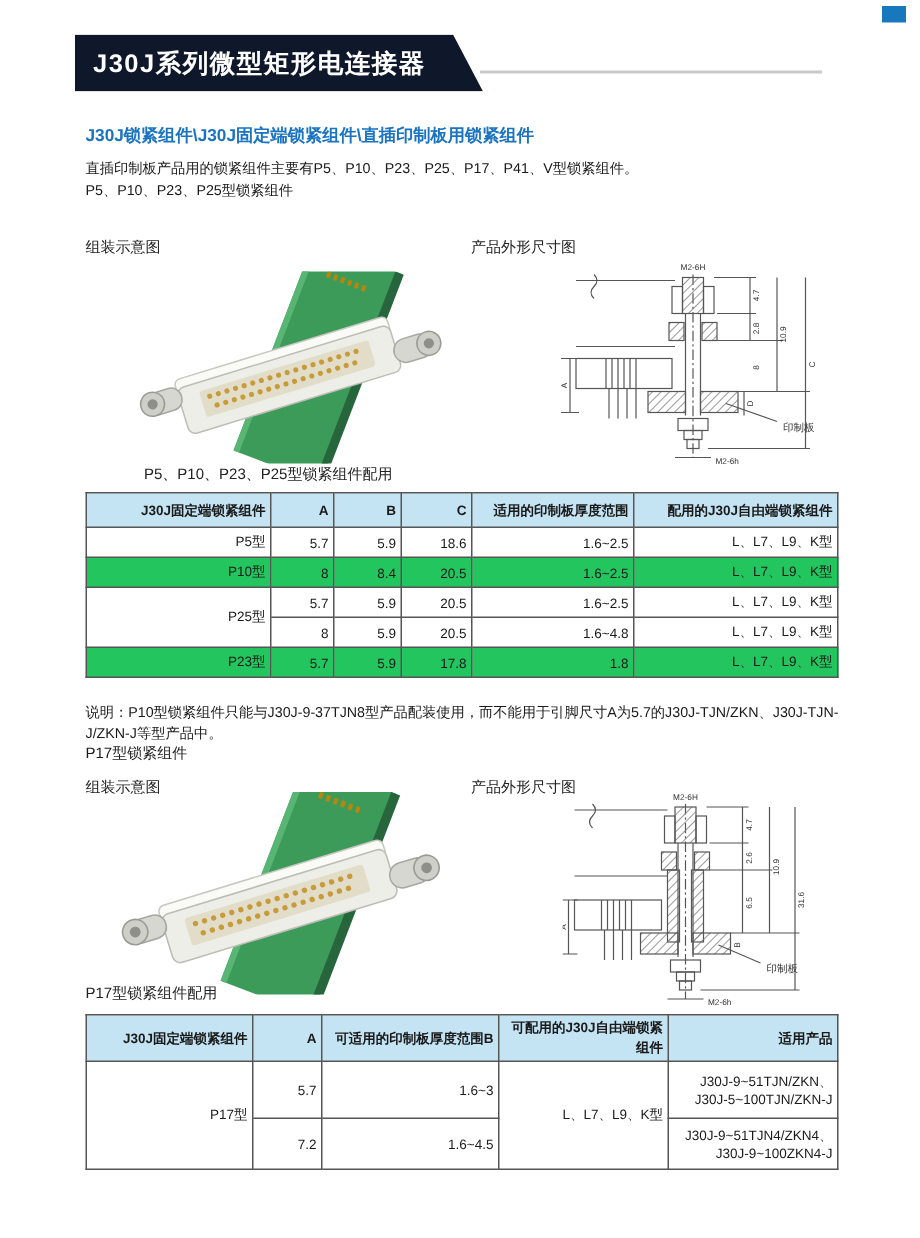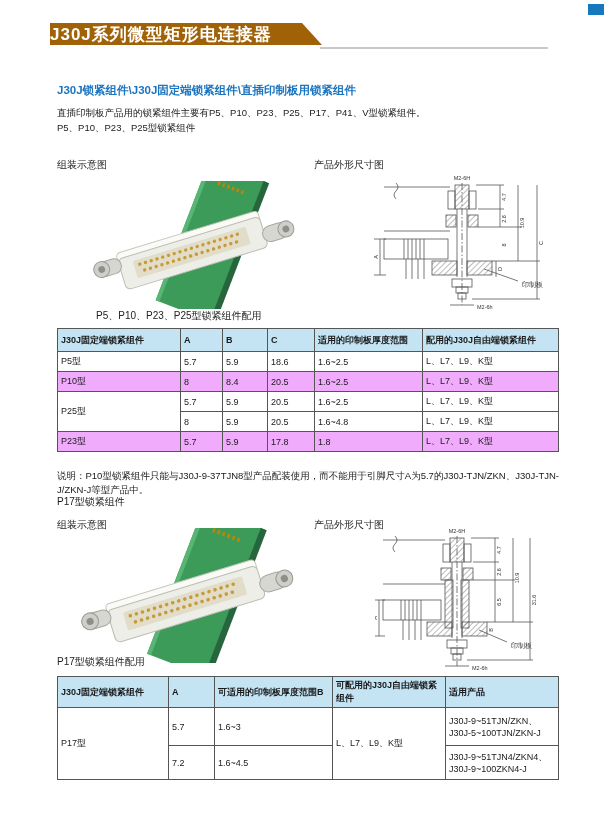--- a/index.html
+++ b/index.html
@@ -1,35 +1,35 @@
 <!DOCTYPE html>
 <html><head>
 <meta charset="utf-8">
 <style>
   html,body{margin:0;padding:0;background:#fff;}
   .page{position:relative;width:613px;height:825px;background:#fff;overflow:hidden;
         font-family:"Liberation Sans","DejaVu Sans",sans-serif;color:#1a1a1a;}
   .corner-mark{position:absolute;left:588px;top:4px;width:16px;height:11px;background:#1878be;}
-  .banner{position:absolute;left:50px;top:23px;width:272px;height:22px;background:#a16207;
+  .banner{position:absolute;left:50px;top:23px;width:272px;height:38px;background:#0f172a;
           clip-path:polygon(0 0,calc(100% - 20px) 0,100% 100%,0 100%);
-          display:flex;align-items:center;box-sizing:border-box;}
+          display:flex;align-items:center;padding-left:12px;box-sizing:border-box;}
   .banner span{color:#fff;font-size:17px;font-weight:bold;letter-spacing:1px;}
   .banner-rule{position:absolute;left:320px;top:47px;width:228px;height:2px;background:#c9c9c9;}
   .heading{position:absolute;left:57px;top:83px;font-size:11.5px;font-weight:bold;color:#1b74c0;}
   .intro{position:absolute;left:57px;top:106px;width:470px;font-size:9.5px;line-height:14.5px;}
   .fig-label{position:absolute;font-size:10px;color:#222;}
   .fig{position:absolute;}
   .tbl-title{position:absolute;left:57px;font-size:10px;color:#222;}
   table.spec{position:absolute;left:57px;border-collapse:collapse;table-layout:fixed;
              border:1.5px solid #444;background:#fff;}
-  table.spec th,table.spec td{border:1px solid #555;font-size:9px;text-align:left;
+  table.spec th,table.spec td{border:1px solid #555;font-size:9px;text-align:right;
              vertical-align:middle;padding:2px 3px;color:#1a1a1a;}
   table.spec th{background:#c4e4f4;font-weight:bold;height:18px;}
   table.spec td{height:15px;}
-  td.alt{background:#f0abfc;}
+  td.alt{background:#22c55e;}
   .note{position:absolute;left:57px;top:469px;width:508px;font-size:9.5px;line-height:14px;}
   .sec2{position:absolute;left:57px;top:495px;font-size:10px;}
   svg text{font-family:"Liberation Sans","DejaVu Sans",sans-serif;}
 </style>
 </head>
 <body>
 
 <div class="page">
 
   <div class="corner-mark"></div>

